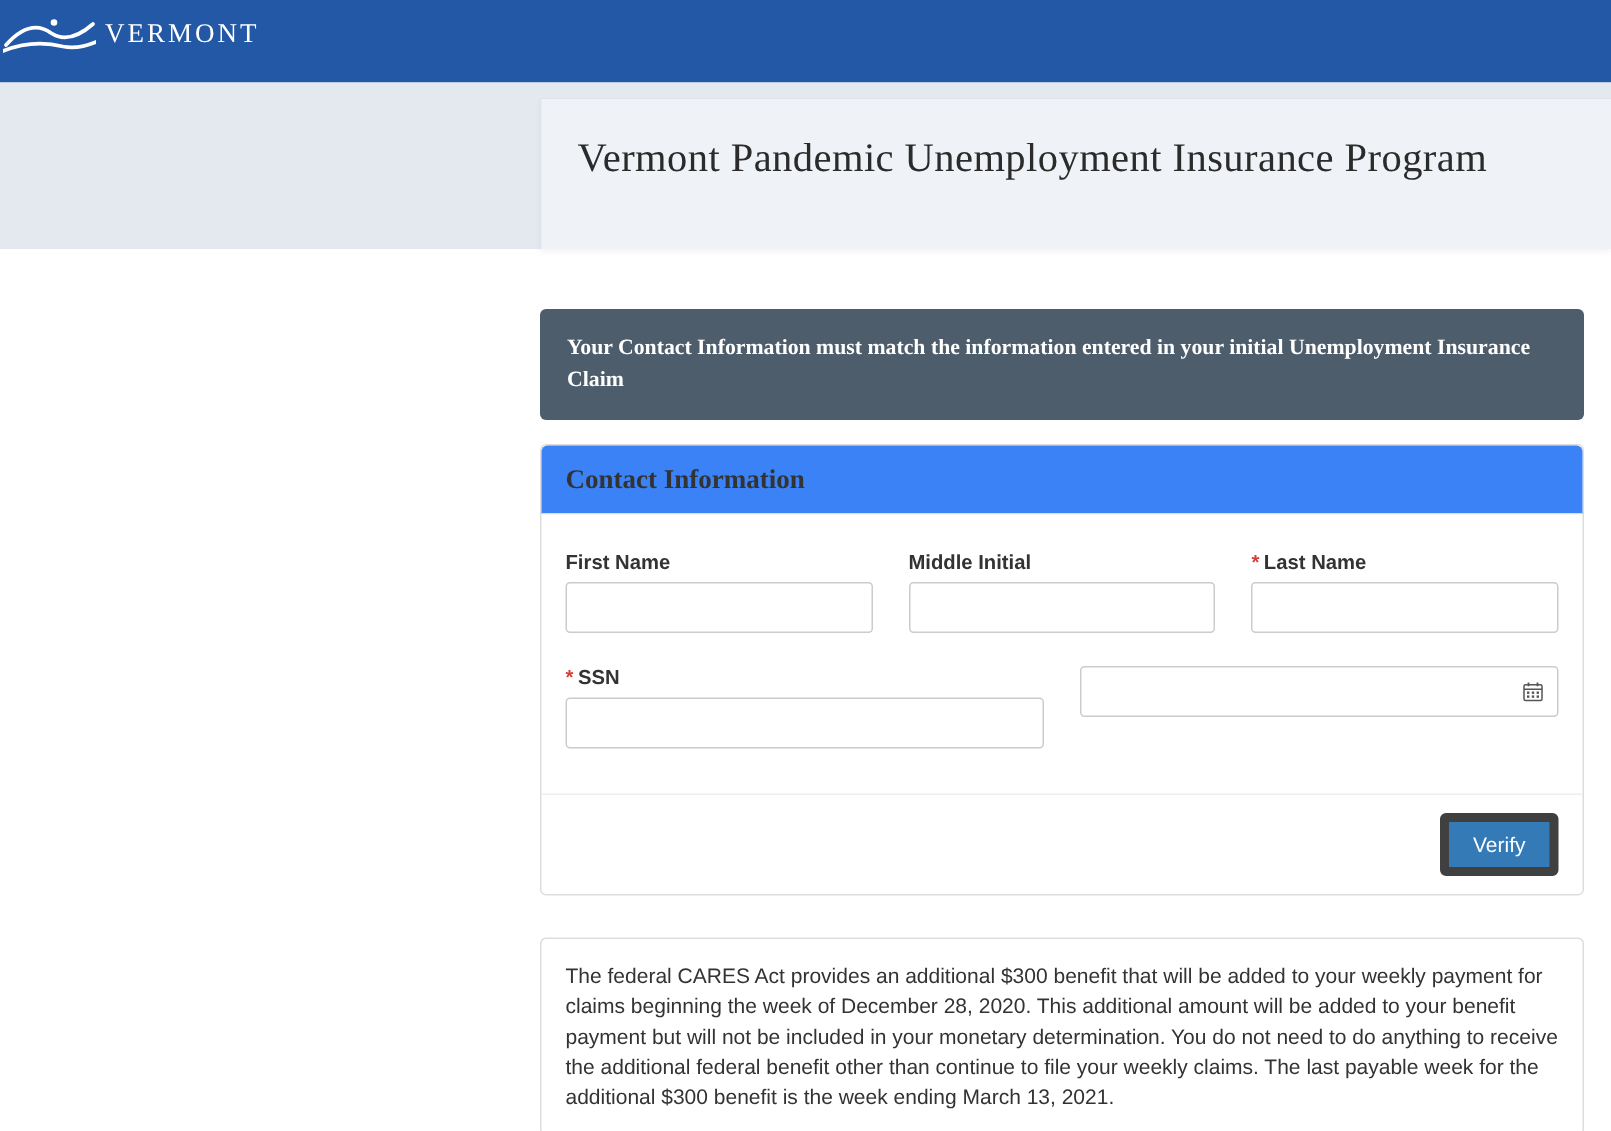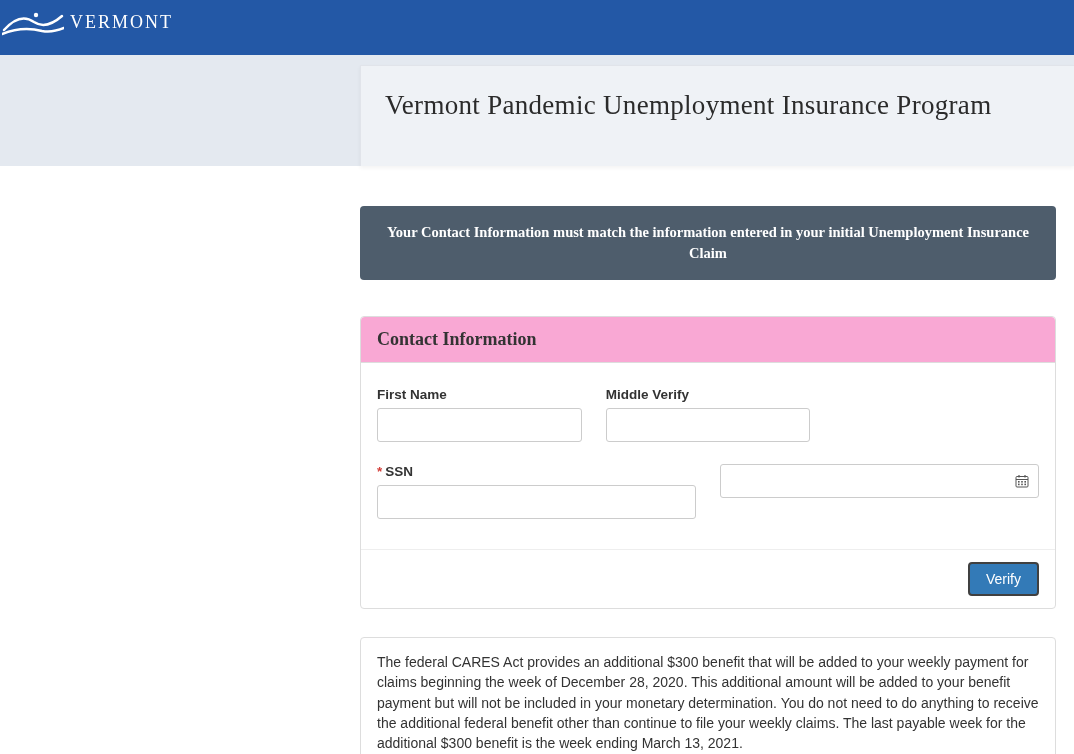--- a/index.html
+++ b/index.html
@@ -61,31 +61,30 @@
   }
   .notice-banner {
     background: #4e5d6c;
     color: #fff;
     padding: 16px 18px;
     border-radius: 4px;
     font-family: Georgia, serif;
     font-size: 14.5px;
     font-weight: 600;
     line-height: 1.45;
-    margin-bottom: 36px;
-    text-align: center;
+    margin-bottom: 16px;
   }
   .panel {
     border: 1px solid #ddd;
     border-radius: 4px;
     margin-bottom: 28px;
     background: #fff;
   }
   .panel-header {
-    background: #f9a8d4;
+    background: #3b82f6;
     border-bottom: 1px solid #ddd;
     padding: 12px 16px;
     font-family: Georgia, serif;
     font-size: 18px;
     font-weight: 600;
     color: #333;
     border-radius: 4px 4px 0 0;
   }
   .panel-body {
     padding: 24px 16px 8px 16px;
@@ -131,21 +130,21 @@
   }
   .cal-icon svg { width: 14px; height: 14px; display: block; }
   .panel-footer {
     border-top: 1px solid #eee;
     padding: 12px 16px;
     text-align: right;
   }
   .btn-primary {
     background: #337ab7;
     color: #fff;
-    border: 2px solid #404040;
+    border: 6px solid #404040;
     border-radius: 4px;
     padding: 7px 16px;
     font-size: 14px;
     cursor: pointer;
   }
   .info-box {
     border: 1px solid #ddd;
     border-radius: 4px;
     padding: 14px 16px;
     font-size: 14px;
@@ -185,21 +184,25 @@
   <div class="panel">
     <div class="panel-header">Contact Information</div>
     <div class="panel-body">
 
       <div class="form-row">
         <div class="form-group third">
           <label class="form-label">First Name</label>
           <input class="form-input" type="text" value="" style="">
         </div>
         <div class="form-group third">
-          <label class="form-label">Middle Verify</label>
+          <label class="form-label">Middle Initial</label>
+          <input class="form-input" type="text" value="" style="">
+        </div>
+        <div class="form-group third">
+          <label class="form-label"><span class="required-star">*</span><span>Last Name</span></label>
           <input class="form-input" type="text" value="" style="">
         </div>
       </div>
 
       <div class="form-row">
         <div class="form-group half">
           <label class="form-label"><span class="required-star">*</span><span>SSN</span></label>
           <input class="form-input" type="text" value="" style="">
         </div>
         <div class="form-group half">

